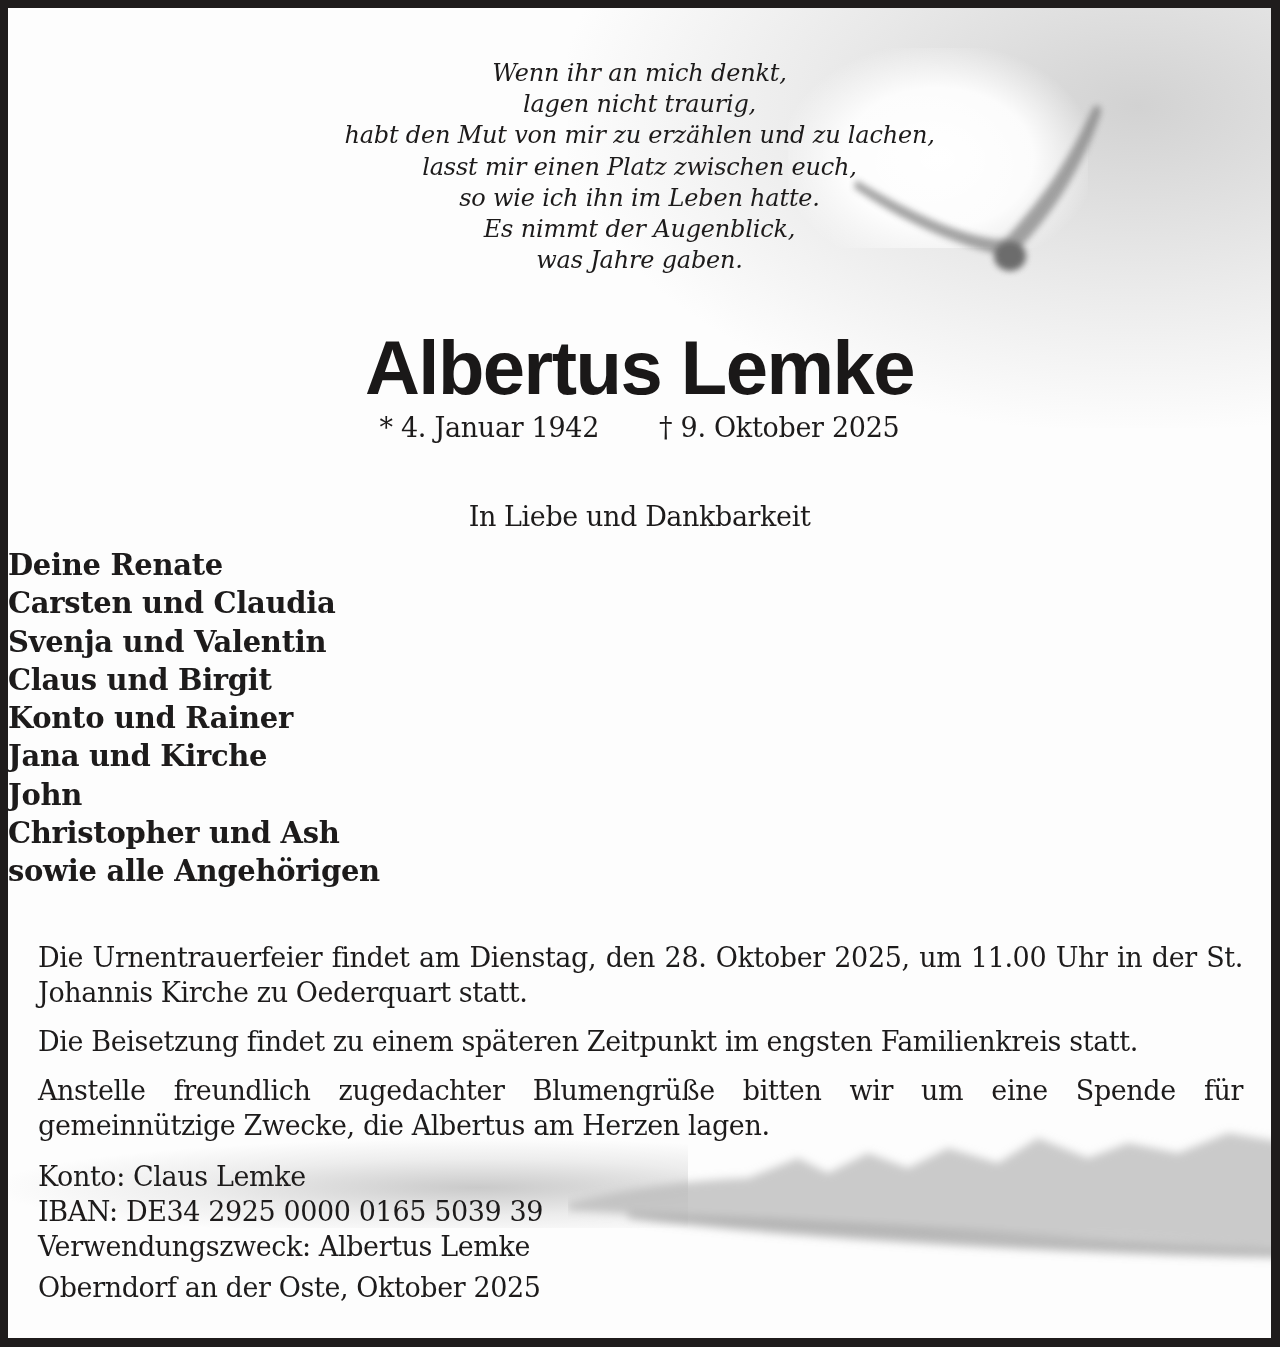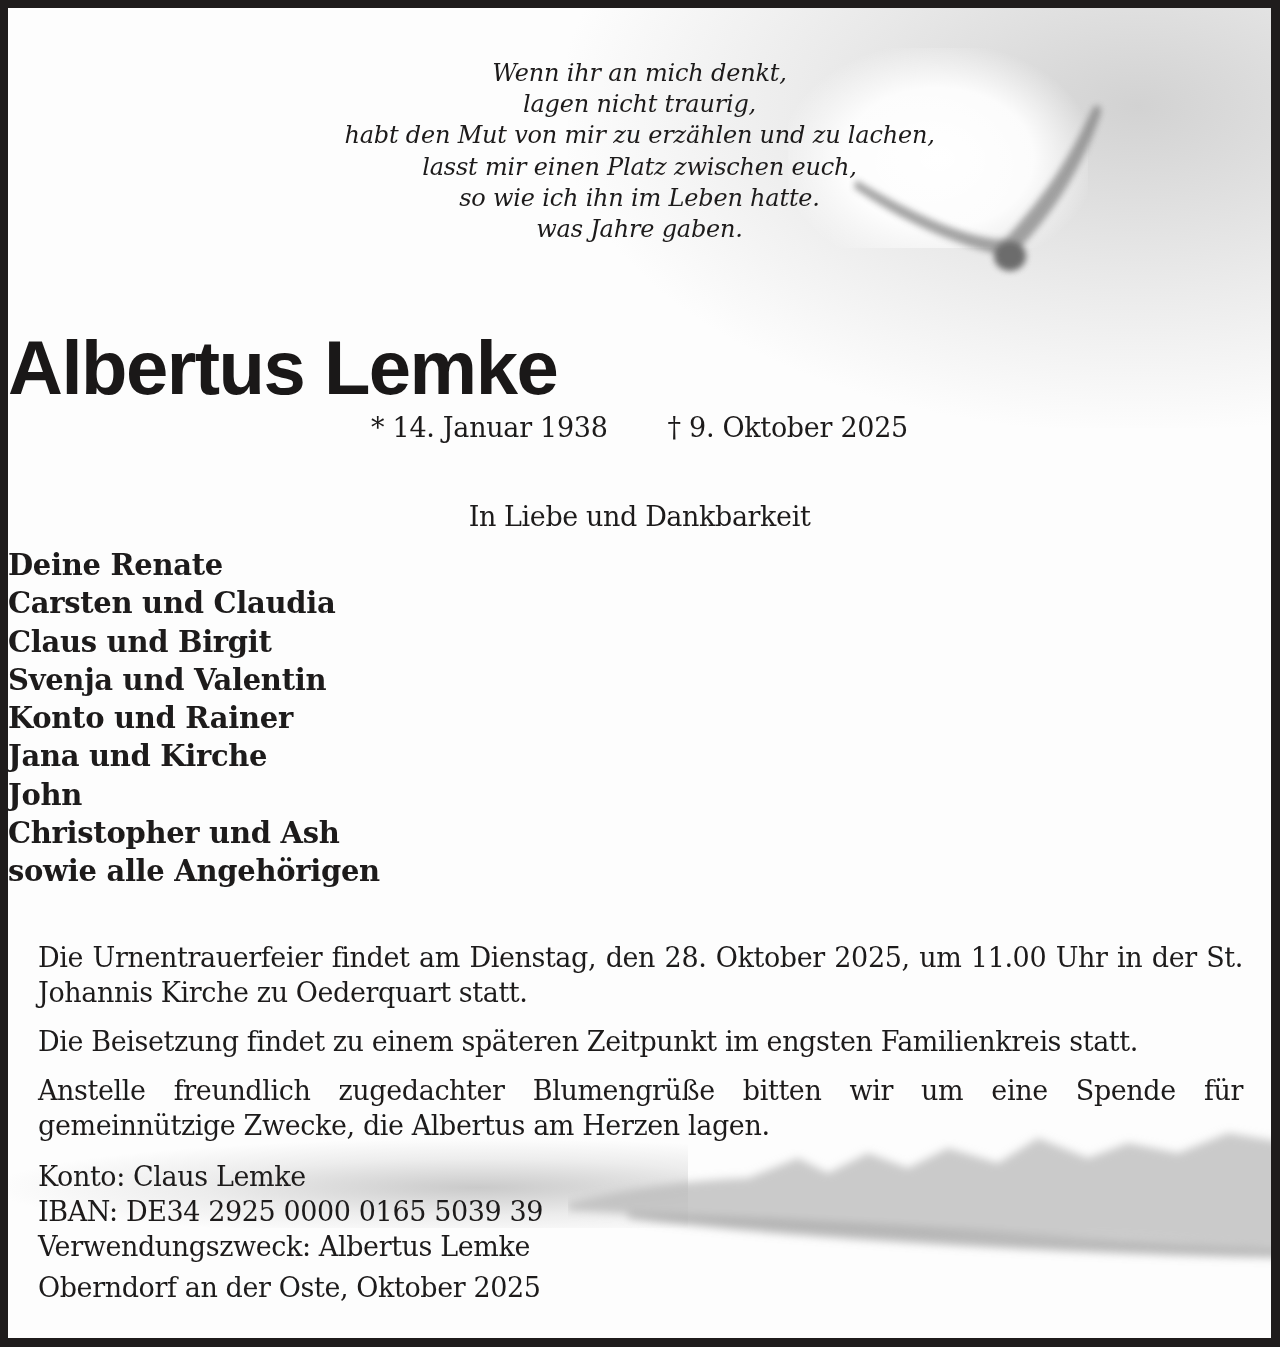--- a/index.html
+++ b/index.html
@@ -55,21 +55,21 @@
       text-align: center;
       font-style: italic;
       font-size: 24px;
       line-height: 31.2px;
       letter-spacing: -0.2px;
     }
     .poem-line { display: block; }
     .name {
       position: absolute;
       left: 0; right: 0; top: 318px;
-      text-align: left;
+      text-align: center;
       font-family: "Liberation Sans", "DejaVu Sans", sans-serif;
       font-weight: bold;
       font-size: 76px;
       line-height: 84px;
       letter-spacing: -1.5px;
       color: #1a1818;
     }
     .dates {
       position: absolute;
       left: 0; right: 0; top: 402px;
@@ -150,36 +150,37 @@
       </g>
     </svg>
 
     <div class="content">
       <div class="poem">
         <span class="poem-line">Wenn ihr an mich denkt,</span>
         <span class="poem-line">lagen nicht traurig,</span>
         <span class="poem-line">habt den Mut von mir zu erzählen und zu lachen,</span>
         <span class="poem-line">lasst mir einen Platz zwischen euch,</span>
         <span class="poem-line">so wie ich ihn im Leben hatte.</span>
+        <span class="poem-line">Es nimmt der Augenblick,</span>
         <span class="poem-line">was Jahre gaben.</span>
       </div>
 
       <div class="name">Albertus Lemke</div>
 
       <div class="dates">
-        <span>* 14. Januar 1938</span><span class="gap"></span><span>† 9. Oktober 2025</span>
+        <span>* 4. Januar 1942</span><span class="gap"></span><span>† 9. Oktober 2025</span>
       </div>
 
       <div class="intro">In Liebe und Dankbarkeit</div>
 
       <div class="family">
         <span class="family-member">Deine Renate</span>
         <span class="family-member">Carsten und Claudia</span>
+        <span class="family-member">Svenja und Valentin</span>
         <span class="family-member">Claus und Birgit</span>
-        <span class="family-member">Svenja und Valentin</span>
         <span class="family-member">Konto und Rainer</span>
         <span class="family-member">Jana und Kirche</span>
         <span class="family-member">John</span>
         <span class="family-member">Christopher und Ash</span>
         <span class="family-member">sowie alle Angehörigen</span>
       </div>
 
       <div class="details">
         <p>Die Urnentrauerfeier findet am Dienstag, den 28. Oktober 2025, um 11.00 Uhr in der St. Johannis Kirche zu Oederquart statt.</p>
         <p>Die Beisetzung findet zu einem späteren Zeitpunkt im engsten Familienkreis statt.</p>

